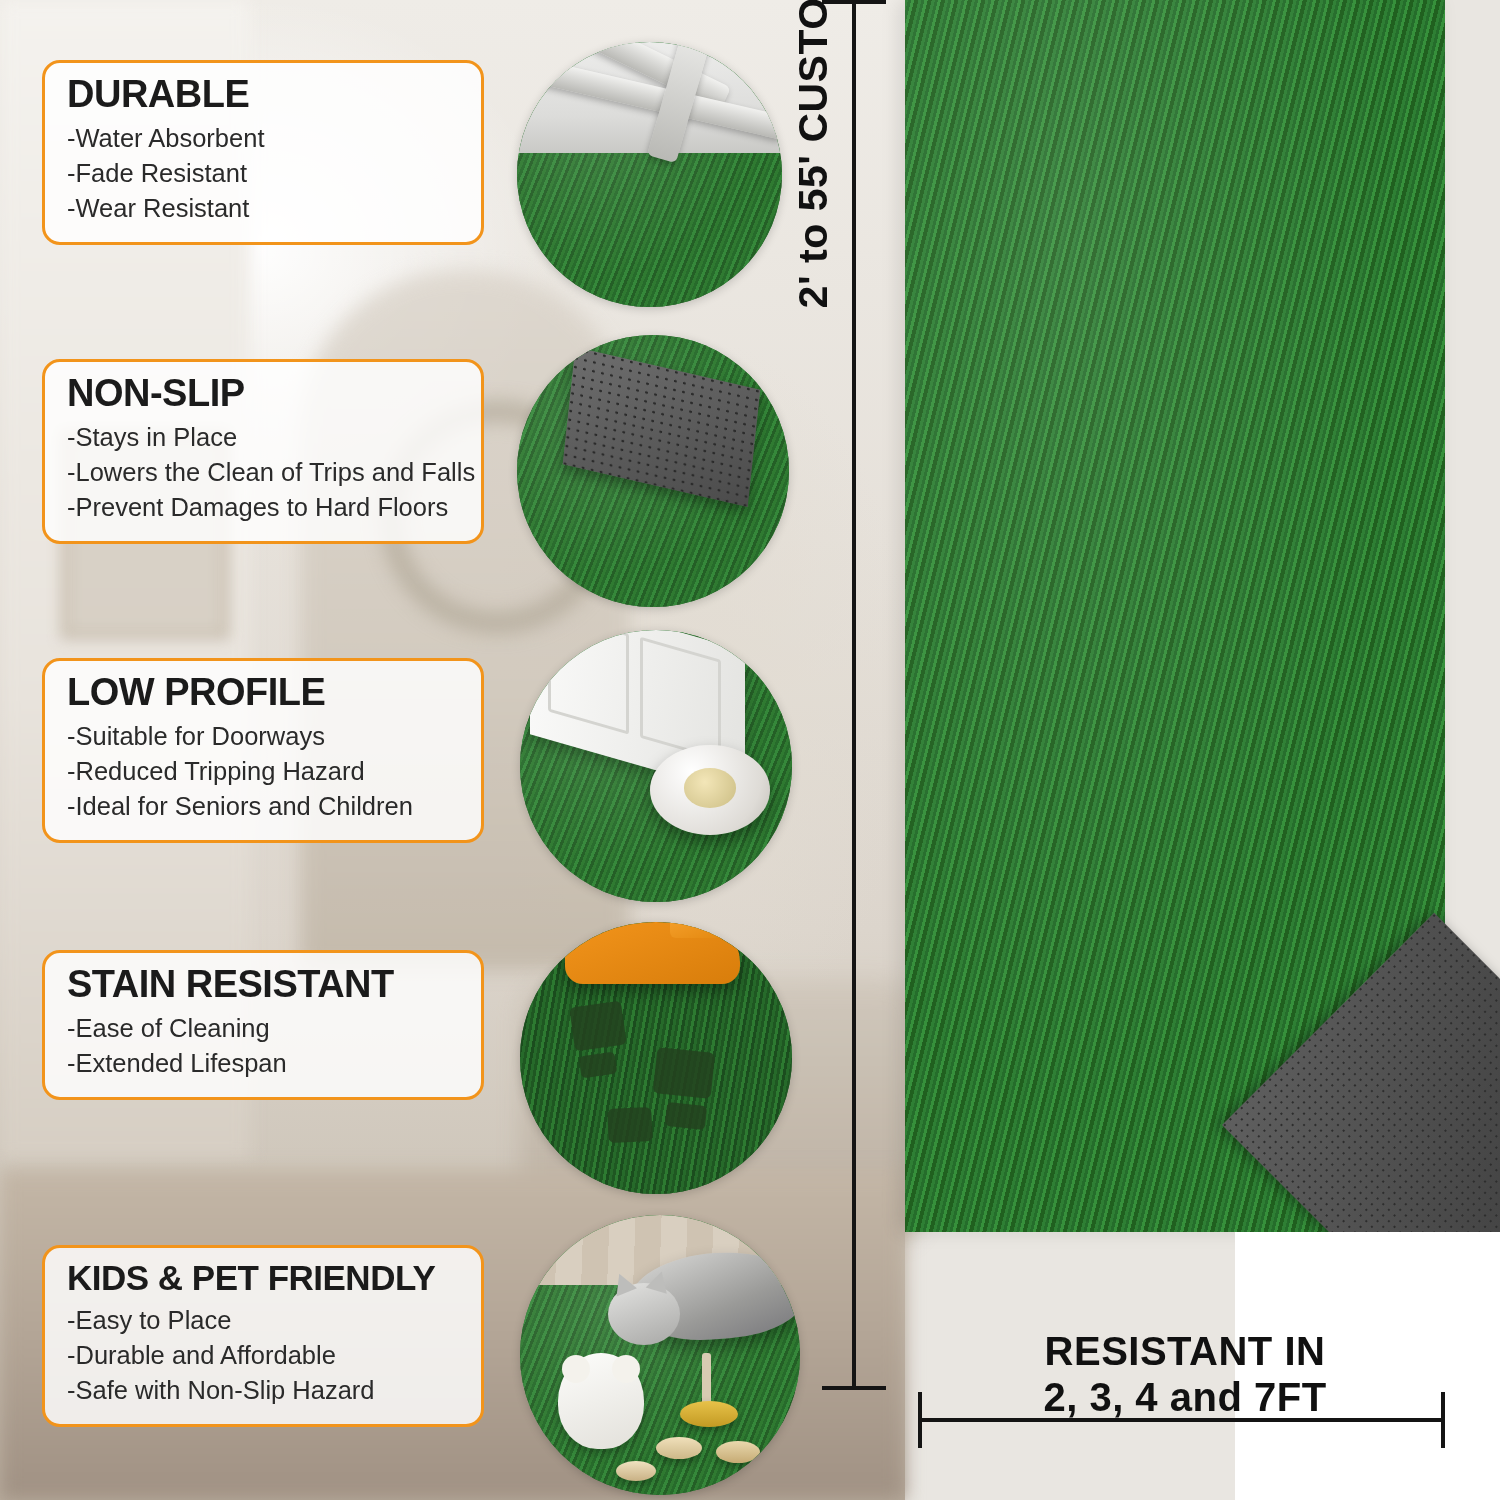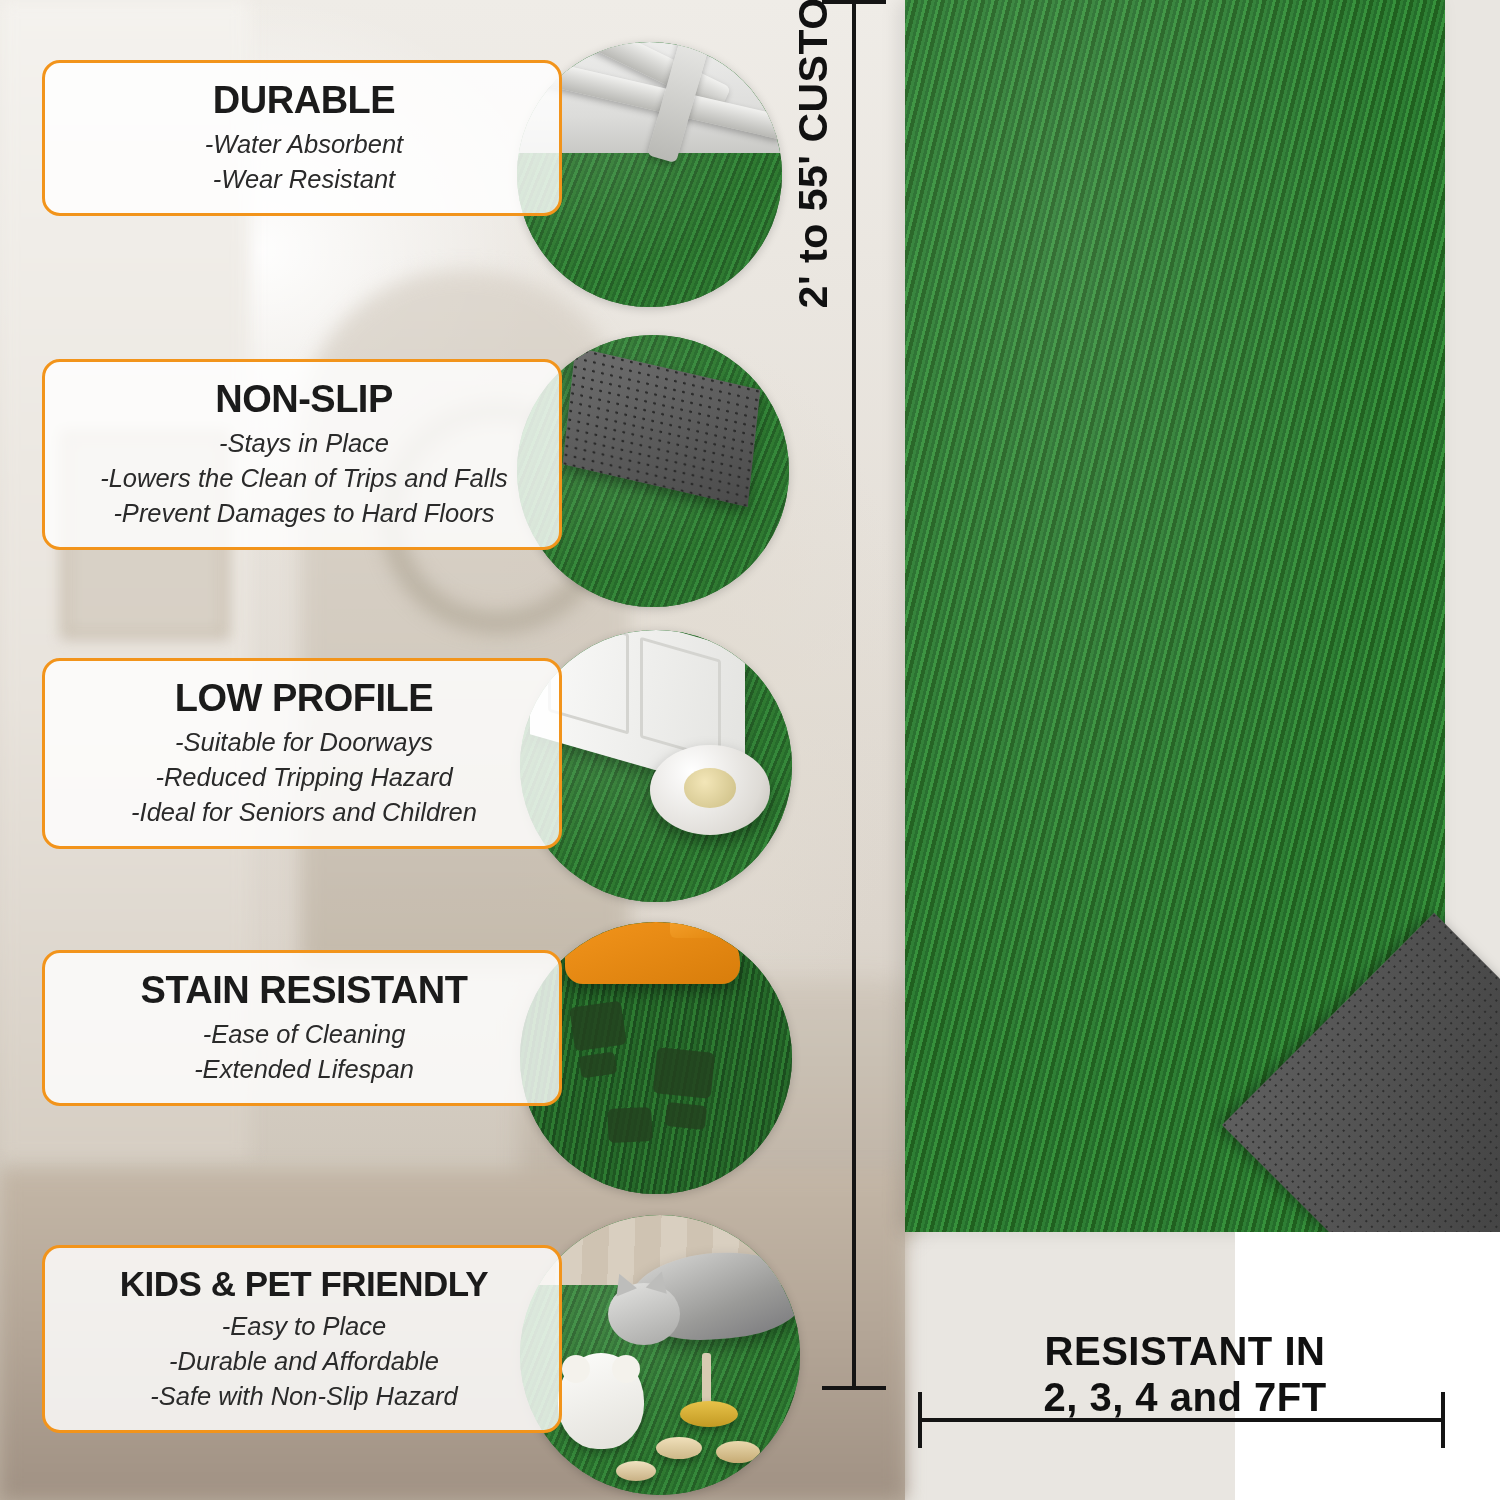--- a/index.html
+++ b/index.html
@@ -76,44 +76,42 @@
   
   .feature {
     position: absolute;
     left: 42px;
     width: 740px;
   }
   .f-card {
     position: absolute;
     left: 0;
     top: 0;
-    width: 520px;
+    width: 442px;
     background: rgba(255,255,255,0.82);
     border: 3px solid #F2941B;
     border-radius: 18px;
     box-sizing: border-box;
-    padding: 18px 18px 16px 22px;
-    text-align: center;
+    padding: 12px 18px 16px 22px;
   }
   .f-title {
     font-size: 38px;
     font-weight: bold;
     color: #1b1b1b;
     letter-spacing: -0.5px;
     line-height: 1.05;
     margin: 0 0 6px 0;
     white-space: nowrap;
   }
   .f-title.small { font-size: 35px; }
   .f-line {
     font-size: 25.5px;
     color: #2a2a2a;
     line-height: 1.38;
     white-space: nowrap;
-    font-style: italic;
   }
   
   .bubble {
     position: absolute;
     border-radius: 50%;
     overflow: hidden;
     box-shadow: 0 2px 10px rgba(0,0,0,0.18);
   }
 
   
@@ -333,20 +331,21 @@
     <div class="bubble" style="left:475px; top:0; width:265px; height:265px;">
       <div class="grass-fill"></div>
       <div class="b1-top"></div>
       <div class="b1-bar" style="left:-10px; top:-6px; width:230px; height:26px; transform:rotate(26deg);"></div>
       <div class="b1-bar" style="left:20px; top:46px; width:250px; height:24px; transform:rotate(13deg);"></div>
       <div class="b1-bar" style="left:150px; top:-30px; width:30px; height:150px; transform:rotate(16deg);"></div>
     </div>
     <div class="f-card" style="top:18px;">
       <div class="f-title">DURABLE</div>
       <div class="f-line">-Water Absorbent</div>
+      <div class="f-line">-Fade Resistant</div>
       <div class="f-line">-Wear Resistant</div>
     </div>
   </div>
 
   <div class="feature" style="top:335px;">
     <div class="bubble" style="left:475px; top:0; width:272px; height:272px;">
       <div class="grass-fill"></div>
       <div class="pad" style="left:52px; top:32px; width:185px; height:120px; transform: skewY(13deg) skewX(-6deg);"></div>
     </div>
     <div class="f-card" style="top:24px;">

